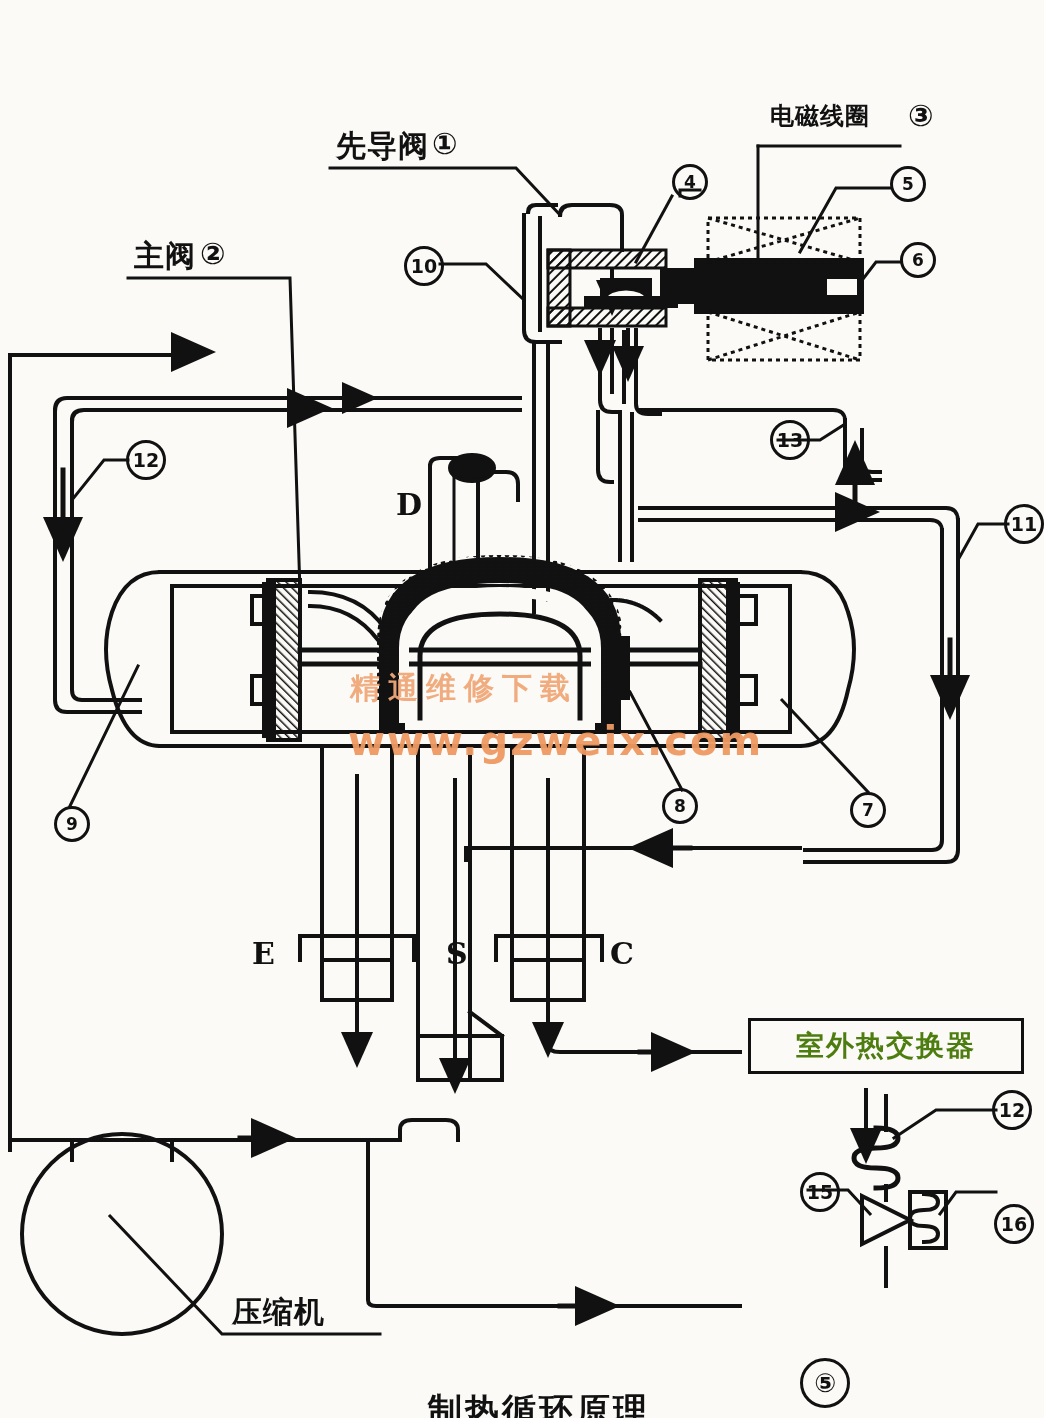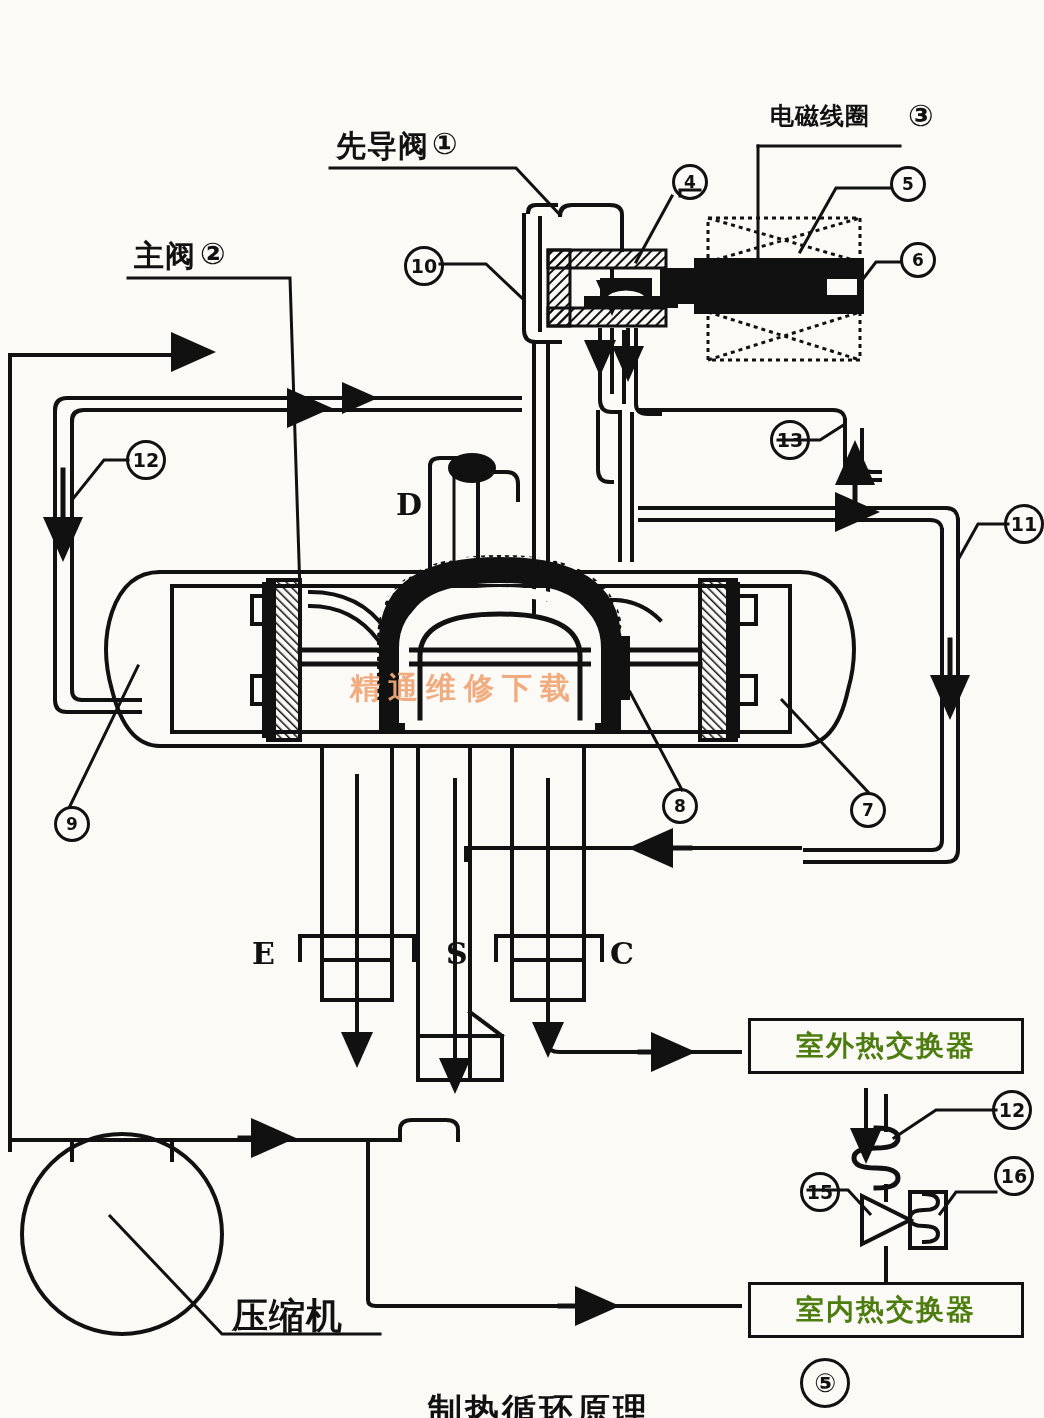--- a/index.html
+++ b/index.html
@@ -285,30 +285,30 @@
   <div class="circ c30" style="left:900px;top:242px;">6</div>
   <div class="circ c30" style="left:850px;top:792px;">7</div>
   <div class="circ c30" style="left:662px;top:788px;">8</div>
   <div class="circ c30" style="left:54px;top:806px;">9</div>
   <div class="circ c34" style="left:404px;top:246px;">10</div>
   <div class="circ c34" style="left:1004px;top:504px;">11</div>
   <div class="circ c34" style="left:126px;top:440px;">12</div>
   <div class="circ c34" style="left:770px;top:420px;">13</div>
   <div class="circ c34" style="left:992px;top:1090px;">12</div>
   <div class="circ c34" style="left:800px;top:1172px;">15</div>
-  <div class="circ c34" style="left:994px;top:1156px;">16</div>
+  <div class="circ c34" style="left:994px;top:1204px;">16</div>
 
   <div class="lbl portletter" style="left:396px;top:487px;">D</div>
   <div class="lbl portletter" style="left:252px;top:936px;">E</div>
   <div class="lbl portletter" style="left:446px;top:936px;">S</div>
   <div class="lbl portletter" style="left:610px;top:936px;">C</div>
 
   <div class="boxlbl cn" style="left:748px;top:1018px;width:270px;height:50px;font-size:28px;">室外热交换器</div>
-  <div class="boxlbl cn" style="left:748px;top:1282px;width:270px;height:50px;font-size:28px;">室内热交换器</div>
-
-  <div class="lbl cn" style="left:232px;top:1292px;font-size:36px;">压缩机</div>
+
+  <div class="lbl cn" style="left:232px;top:1292px;font-size:30px;">压缩机</div>
 
   <div class="lbl cn" style="left:428px;top:1388px;font-size:34px;letter-spacing:3px;">制热循环原理</div>
   <div class="circ c44" style="left:800px;top:1358px;">⑤</div>
 
   <div class="wm wm1 cn" style="left:350px;top:668px;">精通维修下载</div>
+  <div class="wm wm2" style="left:348px;top:718px;">www.gzweix.com</div>
 
 </div>
 
 </body></html>

